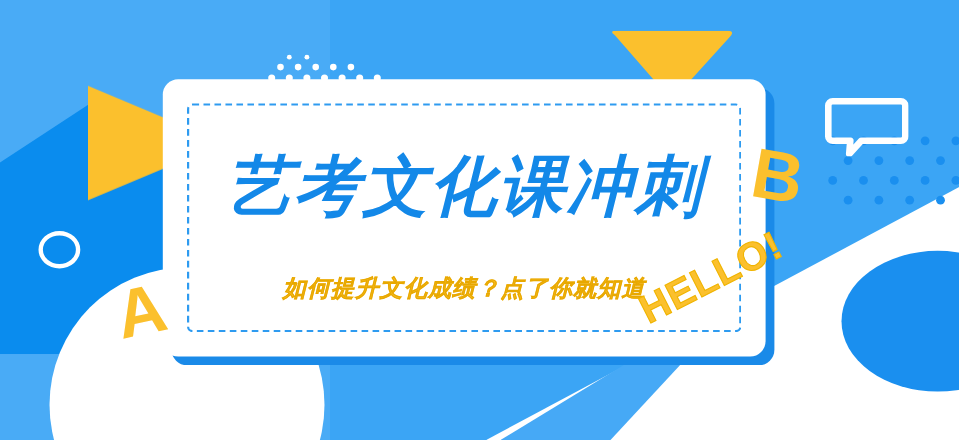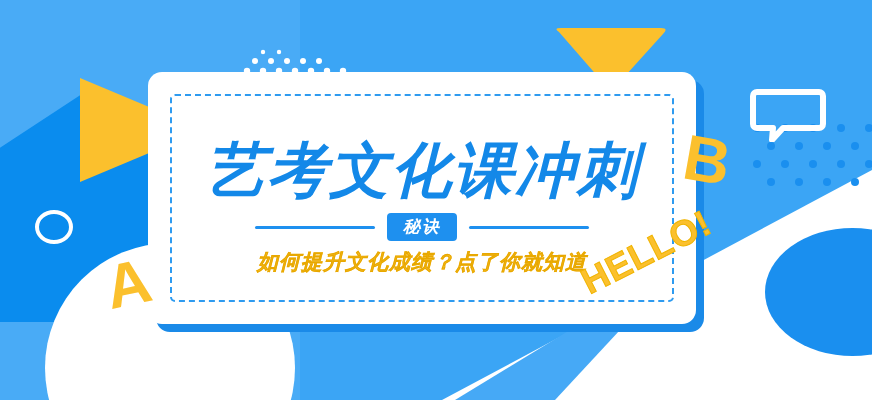--- a/index.html
+++ b/index.html
@@ -255,25 +255,20 @@
       <path d="M6 4 Q0 0 8 0 L108 0 Q116 0 110 6 L63 58 Q58 63 53 58 Z" fill="#FBC02D"></path>
     </svg>
   </div>
 
   <div class="card-shadow"></div>
   <div class="card"></div>
   <div class="card-dash"></div>
 
   <div class="title">艺考文化课冲刺</div>
 
-  <div class="rule-row">
-    <span class="rule"></span>
-    <span class="badge">秘诀</span>
-    <span class="rule"></span>
-  </div>
 
   <div class="subtitle">如何提升文化成绩？点了你就知道</div>
 
   <div class="letter letter-a">A</div>
   <div class="letter letter-b">B</div>
   <div class="hello">HELLO!</div>
 
 </div>
 
 </body></html>

